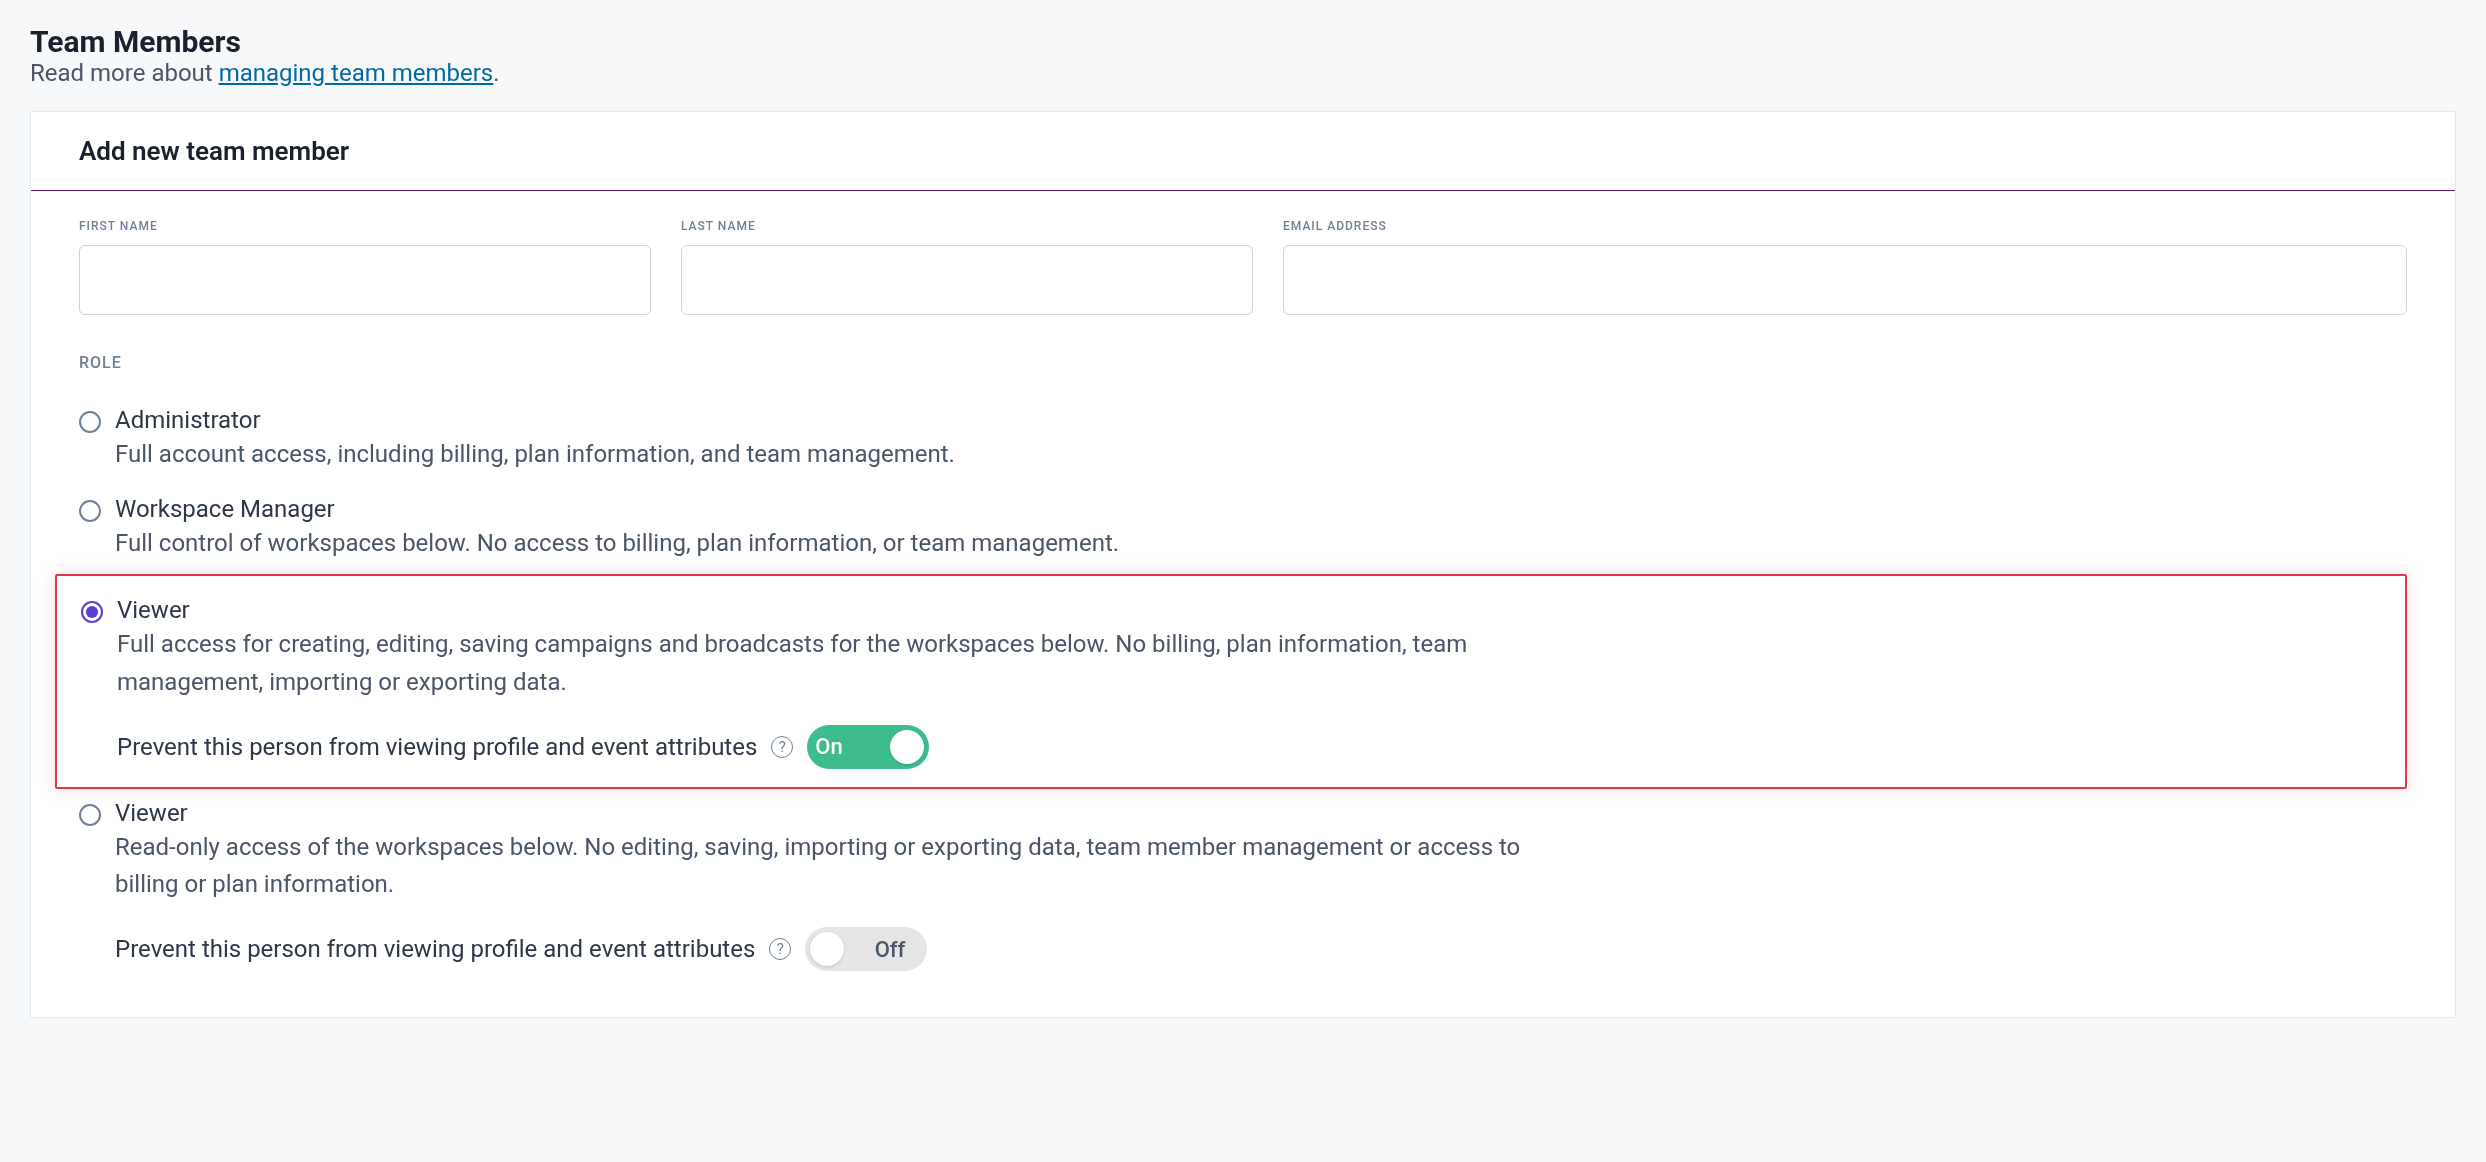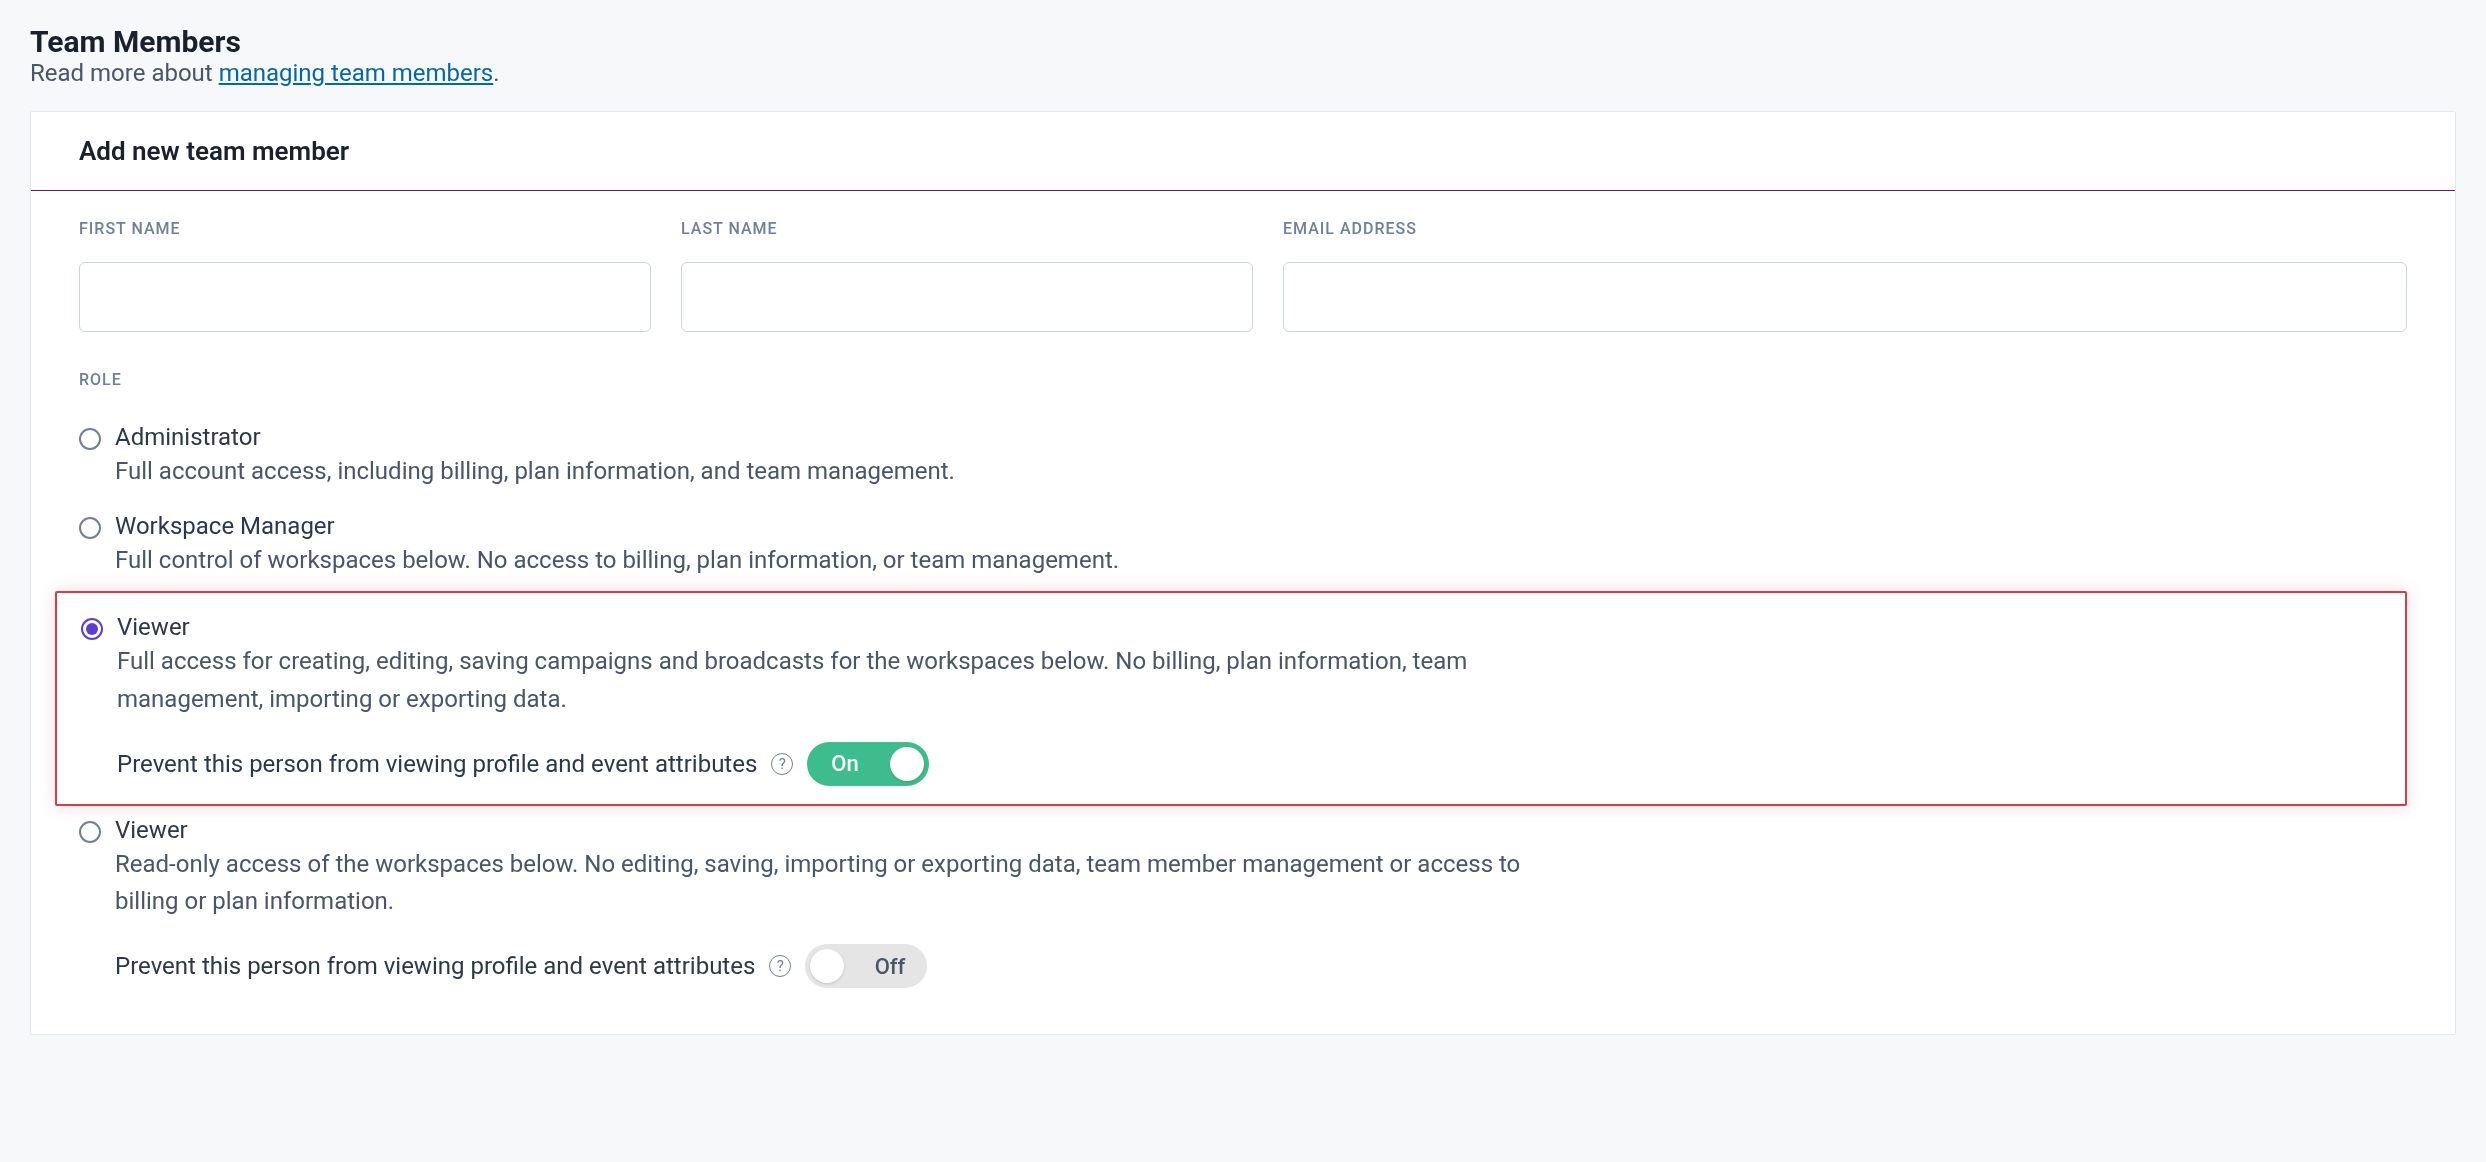--- a/index.html
+++ b/index.html
@@ -58,25 +58,25 @@
       display: flex;
       flex-direction: column;
     }
     .form-group.small {
       width: 572px;
     }
     .form-group.large {
       flex: 1;
     }
     .form-label {
-      font-size: 16px;
+      font-size: 12px;
       letter-spacing: 1px;
       color: #718096;
       font-weight: 500;
-      margin-bottom: 24px;
+      margin-bottom: 12px;
     }
     .form-input {
       height: 70px;
       border: 1px solid #cbd5e0;
       border-radius: 6px;
       padding: 0 14px;
       font-size: 22px;
       background: #fff;
     }
     .role-section-label {
@@ -194,21 +194,21 @@
     .toggle.off .knob {
       left: 5px;
     }
     .toggle .toggle-text {
       font-size: 22px;
       font-weight: 500;
       position: absolute;
     }
     .toggle.on .toggle-text {
       color: #fff;
-      left: 24px;
+      left: 8px;
     }
     .toggle.off .toggle-text {
       color: #4a5568;
       right: 22px;
     }
   </style>
 </head>
 <body>
 
 <div class="page">

